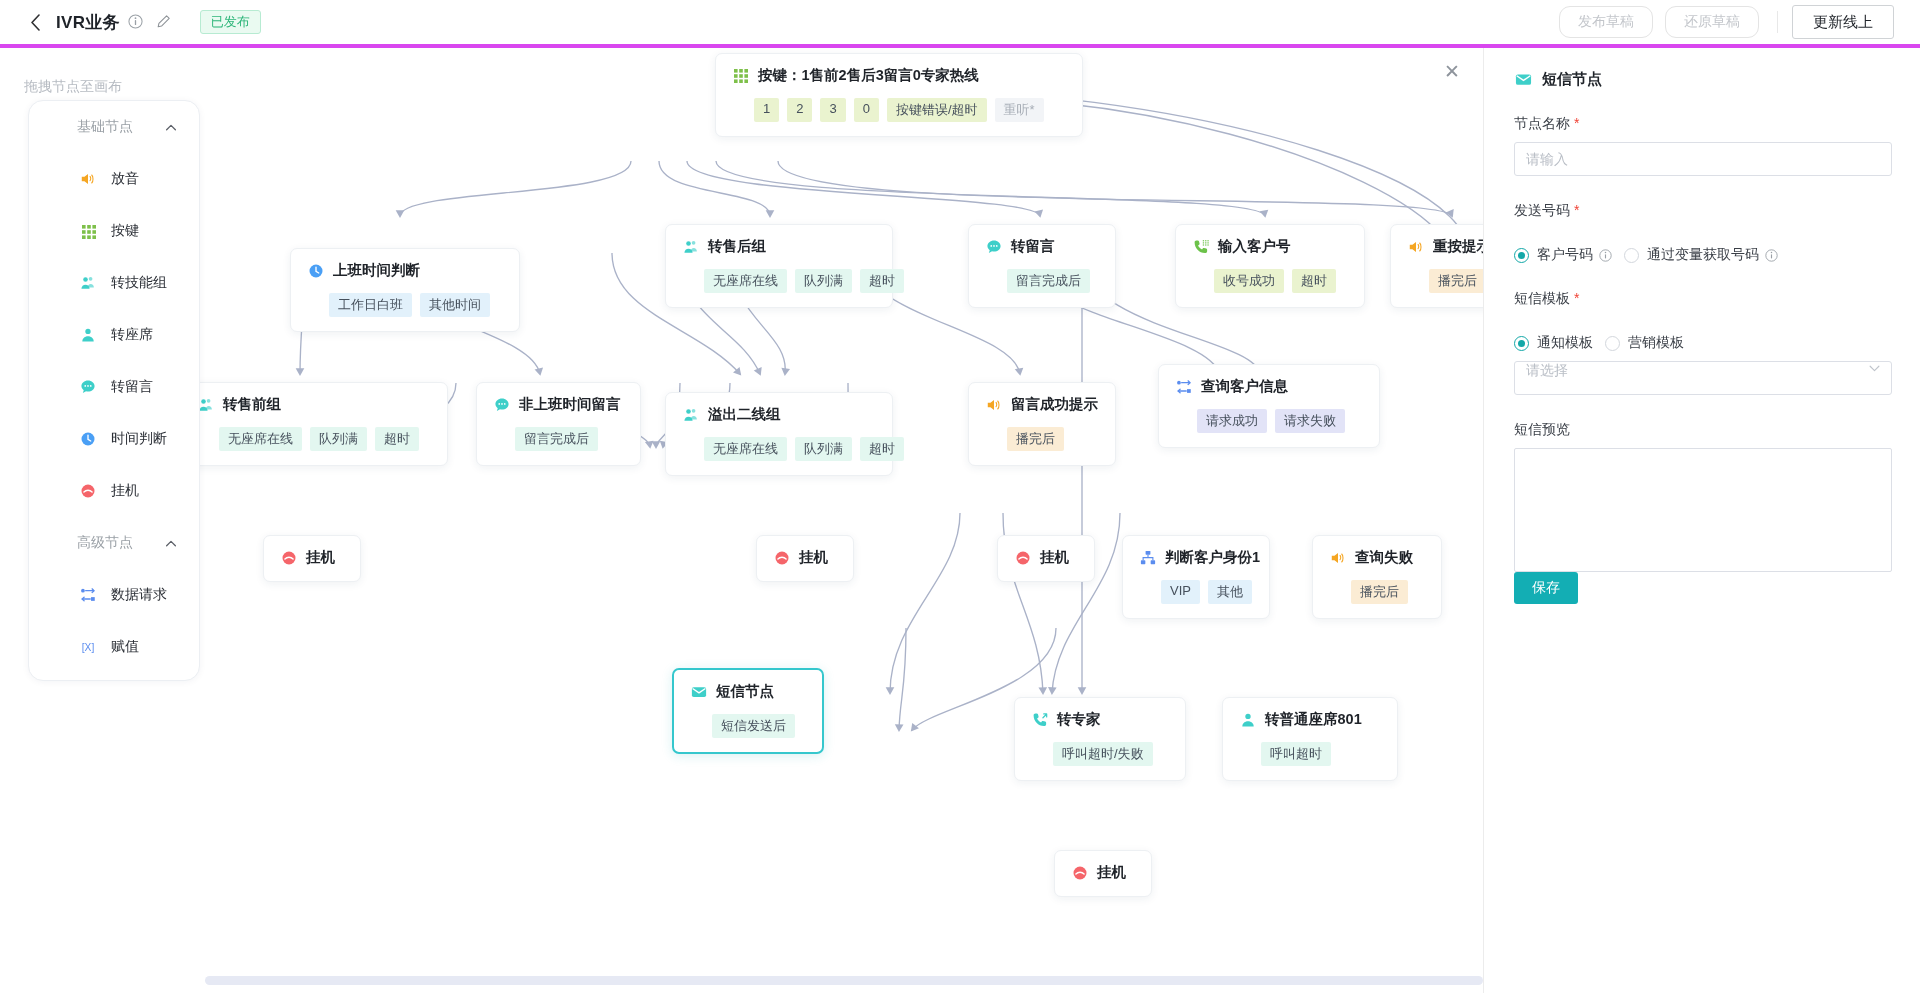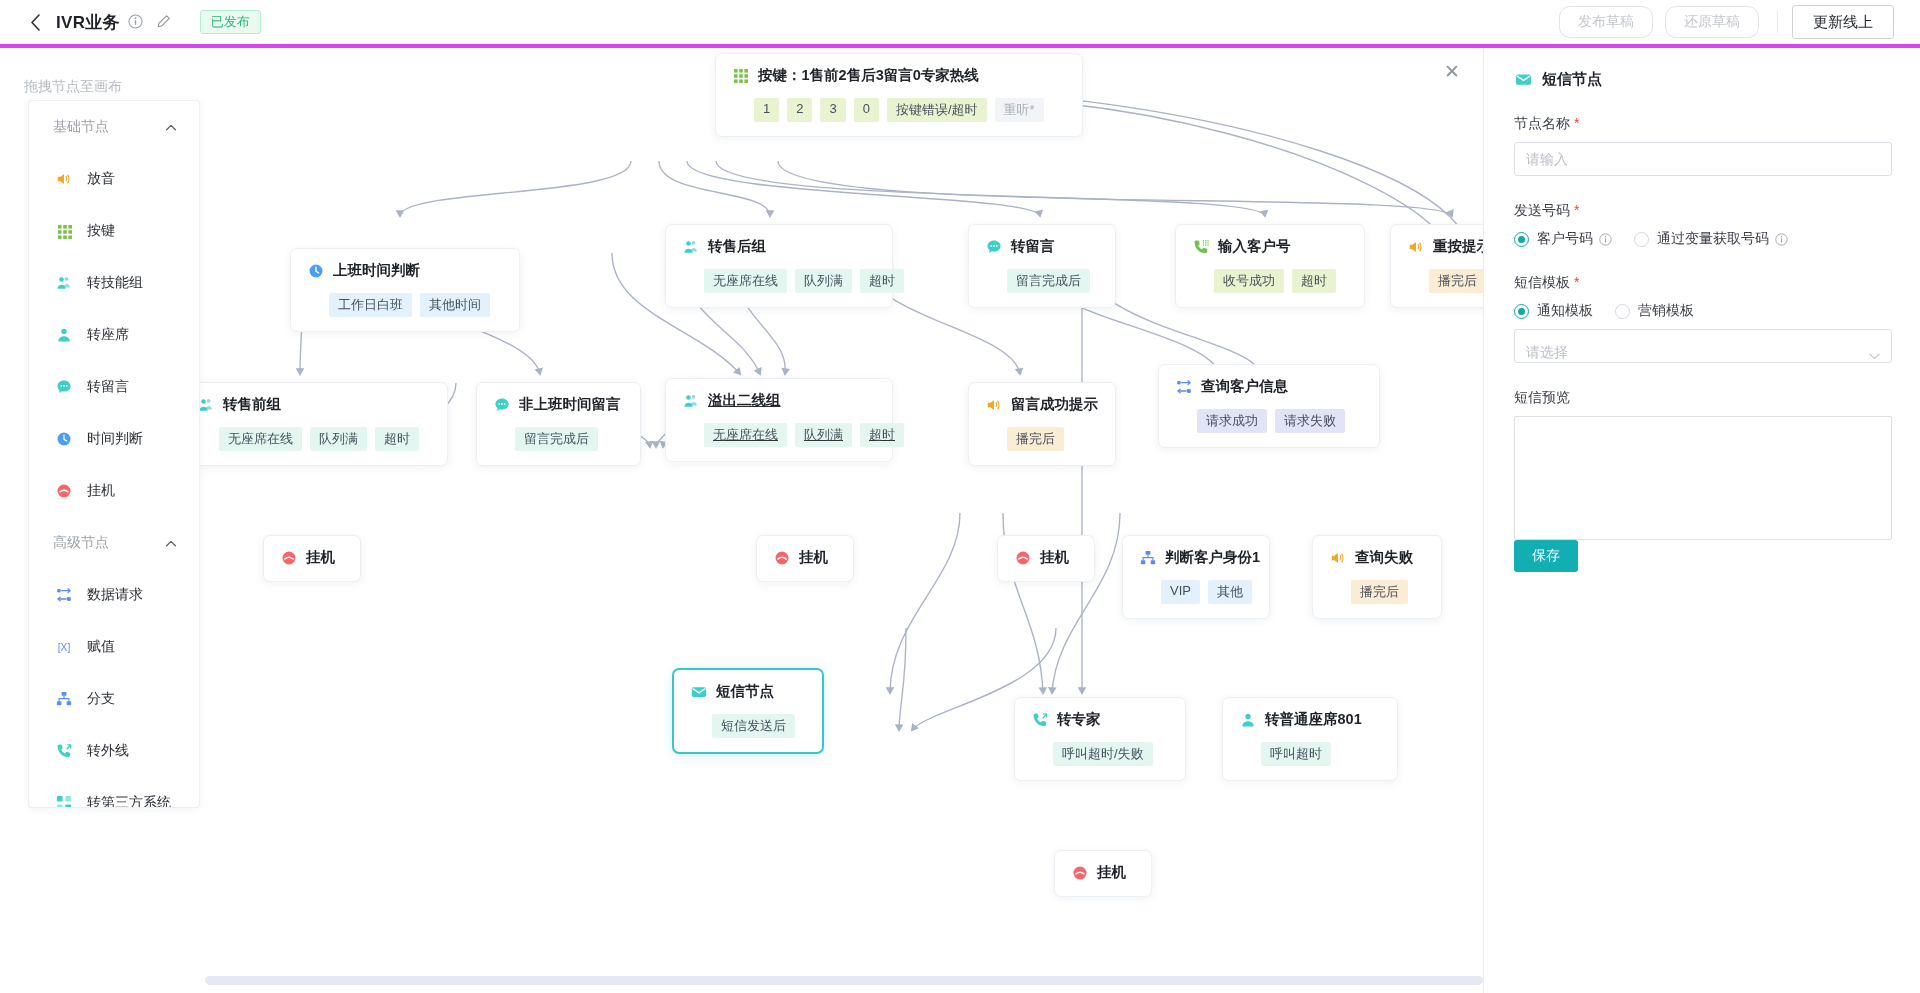--- a/index.html
+++ b/index.html
@@ -42,24 +42,24 @@
     height:34px; padding:0 20px; display:flex;align-items:center;justify-content:center;
     border:1px solid #d0d3d6; background:#fff; color:#1f2329; border-radius:3px;
     font-size:15px; cursor:pointer;
   }
 
   
   #palette-hint{
     position:absolute; left:24px; top:78px; color:#b6bbc2; font-size:14px; z-index:30;
   }
   #palette{
-    position:absolute; left:28px; top:100px; width:172px; height:708px;
-    background:#fff; border:1px solid #eceff3; border-radius:3px;
+    position:absolute; left:28px; top:100px; width:172px; height:581px;
+    background:#fff; border:1px solid #eceff3; border-radius:15px;
     box-shadow:0 1px 7px rgba(20,40,80,.05);
-    z-index:30; overflow:hidden;
+    z-index:30; overflow:hidden;padding-left:24px;
   }
   .pal-group{
     display:flex; align-items:center; justify-content:space-between;
     padding:0 22px 0 24px; height:52px; color:#9aa0a6; font-size:14px; cursor:pointer;
   }
   .pal-group .chev{ color:#5c6068; font-size:11px; }
   .pal-item{
     display:flex; align-items:center; height:52px; padding-left:26px; cursor:grab;
     font-size:14px; color:#2b2f36;
   }
@@ -112,32 +112,32 @@
   }
   .rp-title{ display:flex; align-items:center; font-size:15px; font-weight:700; color:#1f2329; }
   .rp-title .ic{ width:18px;height:18px;margin-right:10px;display:flex;align-items:center;justify-content:center;}
   .fld-label{ margin-top:26px; font-size:14px; color:#3a3f47; }
   .req{ color:#f04134; margin-left:4px; }
   .inp{
     margin-top:9px; width:100%; height:34px; border:1px solid #dcdfe6; border-radius:3px;
     padding:0 11px; font-size:14px; color:#303133; font-family:inherit; background:#fff;
   }
   .inp::placeholder{ color:#b9bec6; }
-  .radio-row{ margin-top:10px; display:flex; align-items:center; gap:22px; }
+  .radio-row{ margin-top:26px; display:flex; align-items:center; gap:12px; }
   .radio{ display:flex; align-items:center; font-size:14px; color:#3a3f47; cursor:pointer; }
   .rdot{
     width:15px;height:15px;border-radius:50%;border:1px solid #d3d7dd;background:#fff;
     margin-right:8px; flex:0 0 15px; position:relative;
   }
   .rdot.on{ border:1px solid #13a8a8; }
   .rdot.on::after{ content:""; position:absolute; left:3px; top:3px; width:7px;height:7px;border-radius:50%;background:#13a8a8;}
   .minfo{ margin-left:6px; color:#9aa0a6; display:flex; align-items:center;}
   .sel-box{
     margin-top:9px; width:100%; height:34px; border:1px solid #dcdfe6; border-radius:3px;
-    display:flex; align-items:flex-end; padding:0 11px; font-size:14px; color:#b9bec6; cursor:pointer;
+    display:flex; align-items:flex-start; padding:0 11px; font-size:14px; color:#b9bec6; cursor:pointer;
   }
   .sel-box .chev{ margin-left:auto; color:#bfc4cb; font-size:11px; }
   .preview-box{
     margin-top:9px; width:100%; height:124px; border:1px solid #dcdfe6; border-radius:2px; background:#fff;
   }
   .save-btn{
     width:64px; height:32px; background:#13aeb4; color:#fff; border:none;
     border-radius:3px; font-size:14px; cursor:pointer; font-family:inherit;
     display:flex;align-items:center;justify-content:center;
   }
@@ -376,21 +376,21 @@
               <circle cx="9" cy="7.8" r=".95" fill="#fff"></circle>
               <circle cx="12.1" cy="7.8" r=".95" fill="#fff"></circle>
             </svg>
           </span>
        <span>非上班时间留言</span>
      </div>
         <div class="ports">
           <span class="port p-mint">留言完成后</span>
         </div>
       </div>
-      <div class="node" style="left: 665px; top: 330px; width: 228px; text-decoration: underline;">
+      <div class="node" style="left: 665px; top: 344px; width: 228px;">
         <div class="node-hd">
        <span class="ic">
             <svg width="16" height="16" viewBox="0 0 18 18">
               <circle cx="6.2" cy="5" r="2.6" fill="#3ecfc9"></circle>
               <path d="M1.6 15.6c0-2.8 2.1-4.6 4.6-4.6s4.6 1.8 4.6 4.6z" fill="#3ecfc9"></path>
               <circle cx="11.9" cy="4.3" r="2.1" fill="#3ecfc9" opacity=".62"></circle>
               <path d="M8.6 14.2c0-2.4 1.6-4 3.5-4s3.5 1.6 3.5 4z" fill="#3ecfc9" opacity=".62"></path>
             </svg>
           </span>
        <span>溢出二线组</span>

